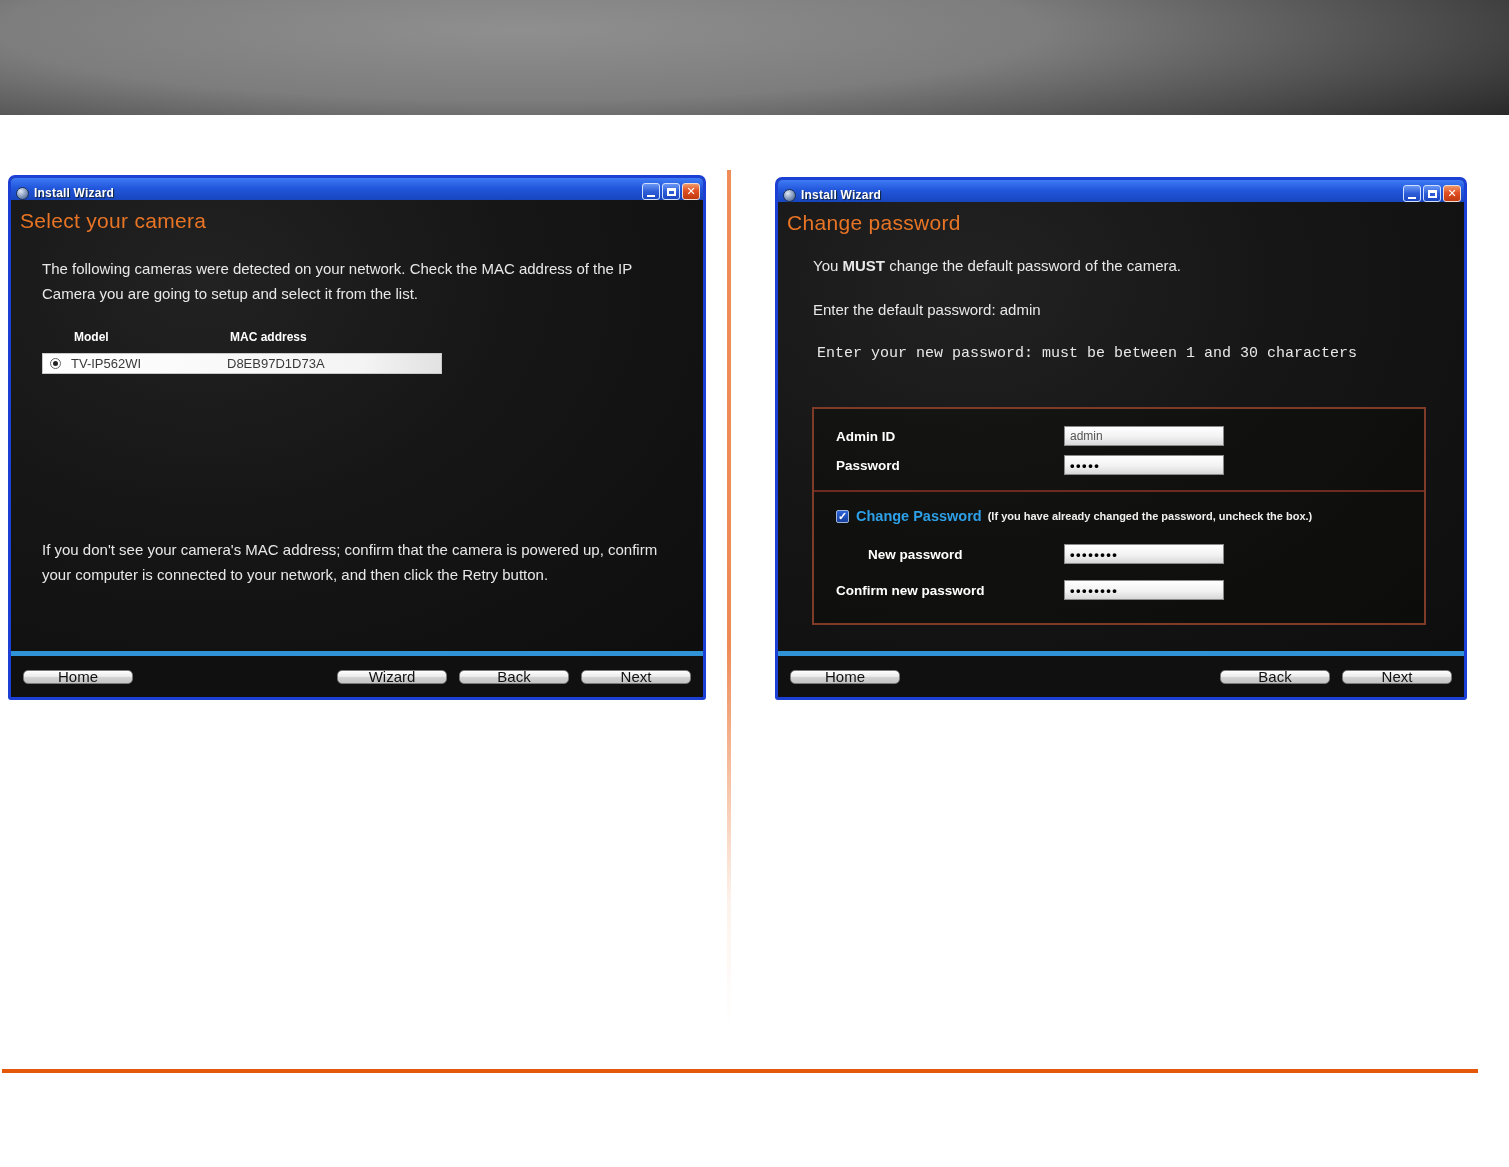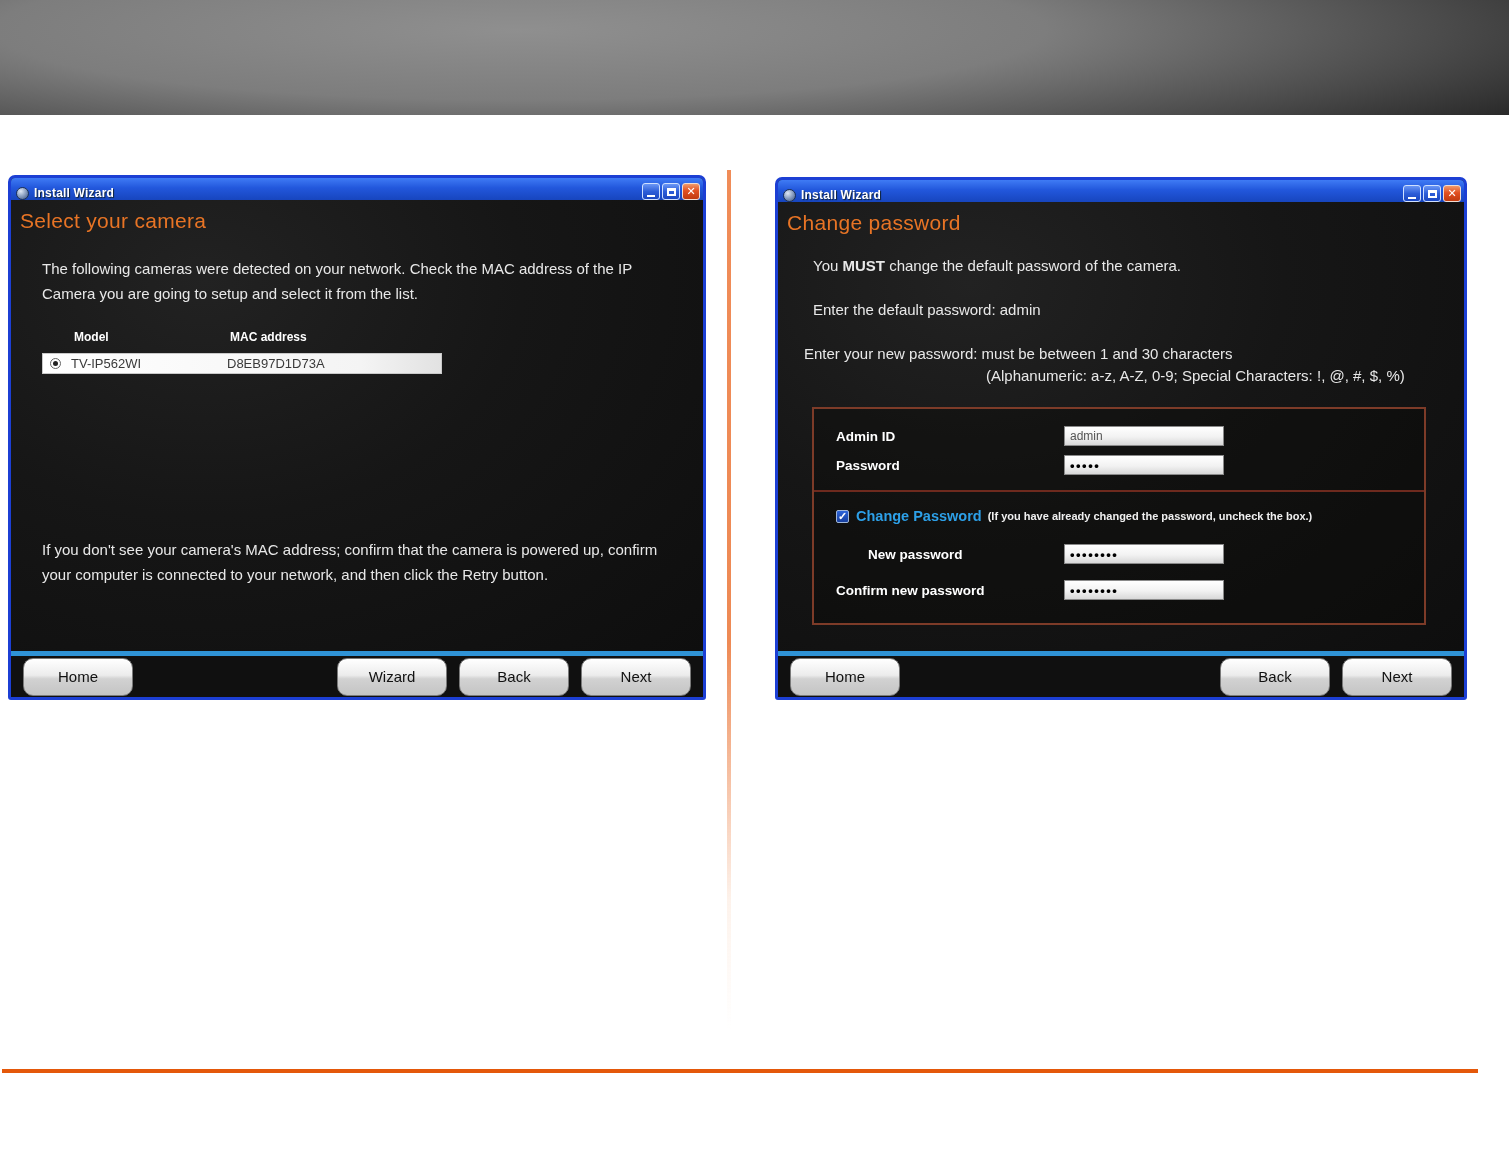--- a/index.html
+++ b/index.html
@@ -64,23 +64,23 @@
   .heading{
     position:absolute;left:9px;top:9px;color:#e87425;font-size:21px;letter-spacing:0.3px;
   }
   .bodytext{color:#e8e8e8;font-size:15px;line-height:1.65;position:absolute;}
   .btn-divider{flex:0 0 5px;height:5px;background:#2f93d6;}
   .btnbar{
     flex:0 0 41px;display:flex;align-items:center;background:#101010;
     padding:0 12px;box-sizing:border-box;gap:12px;
   }
   .btn{
-    width:110px;height:38px;display:flex;align-items:center;justify-content:center;
+    width:110px;height:14px;display:flex;align-items:center;justify-content:center;
     background:linear-gradient(180deg,#ffffff 0%,#ececec 45%,#d2d2d2 55%,#c4c4c4 100%);
-    border:1px solid #7a7a7a;border-radius:10px;color:#111;font-size:15px;
+    border:1px solid #7a7a7a;border-radius:5px;color:#111;font-size:15px;
     box-shadow:inset 0 1px 0 #fff;box-sizing:border-box;
   }
   .spacer{flex:1;}
   
   .colheader{position:absolute;color:#fff;font-weight:bold;font-size:12px;}
   .camrow{
     position:absolute;display:flex;align-items:center;height:21px;
     background:linear-gradient(90deg,#ffffff 0%,#f4f4f4 80%,#e2e2e2 100%);
     border:1px solid #c9c9c9;box-sizing:border-box;
   }
@@ -172,22 +172,21 @@
       </span>
     <span class="winbtn close">✕</span>
   </div>
   <div class="content">
     <div class="heading">Change password</div>
 
     <div class="bodytext" style="left:35px;top:52px;"><span>You </span><span class="bold">MUST</span><span> change the default password of the camera.</span></div>
 
     <div class="bodytext" style="left:35px;top:96px;">Enter the default password: admin</div>
 
-    <div class="bodytext" style="left:26px;top:140px;">Enter your new password: must be between 1 and 30 characters</div>
-    <div class="bodytext" style="left:208px;top:162px;">(Alphanumeric: a-z, A-Z, 0-9; Special Characters: !, @, #, $, %)</div>
+    <div class="bodytext" style="left:39px;top:140px;font-family:Liberation Mono, monospace;">Enter your new password: must be between 1 and 30 characters</div>
 
     <div class="formbox" style="left:34px;top:205px;width:614px;height:218px;text-decoration:underline;">
       <div class="flabel" style="left:22px;top:20px;">Admin ID</div>
       <div class="field" style="left:250px;top:17px;">admin</div>
 
       <div class="flabel" style="left:22px;top:49px;">Password</div>
       <div class="field dots" style="left:250px;top:46px;">•••••</div>
 
       <div class="inner-divider" style="top:81px;"></div>
 

